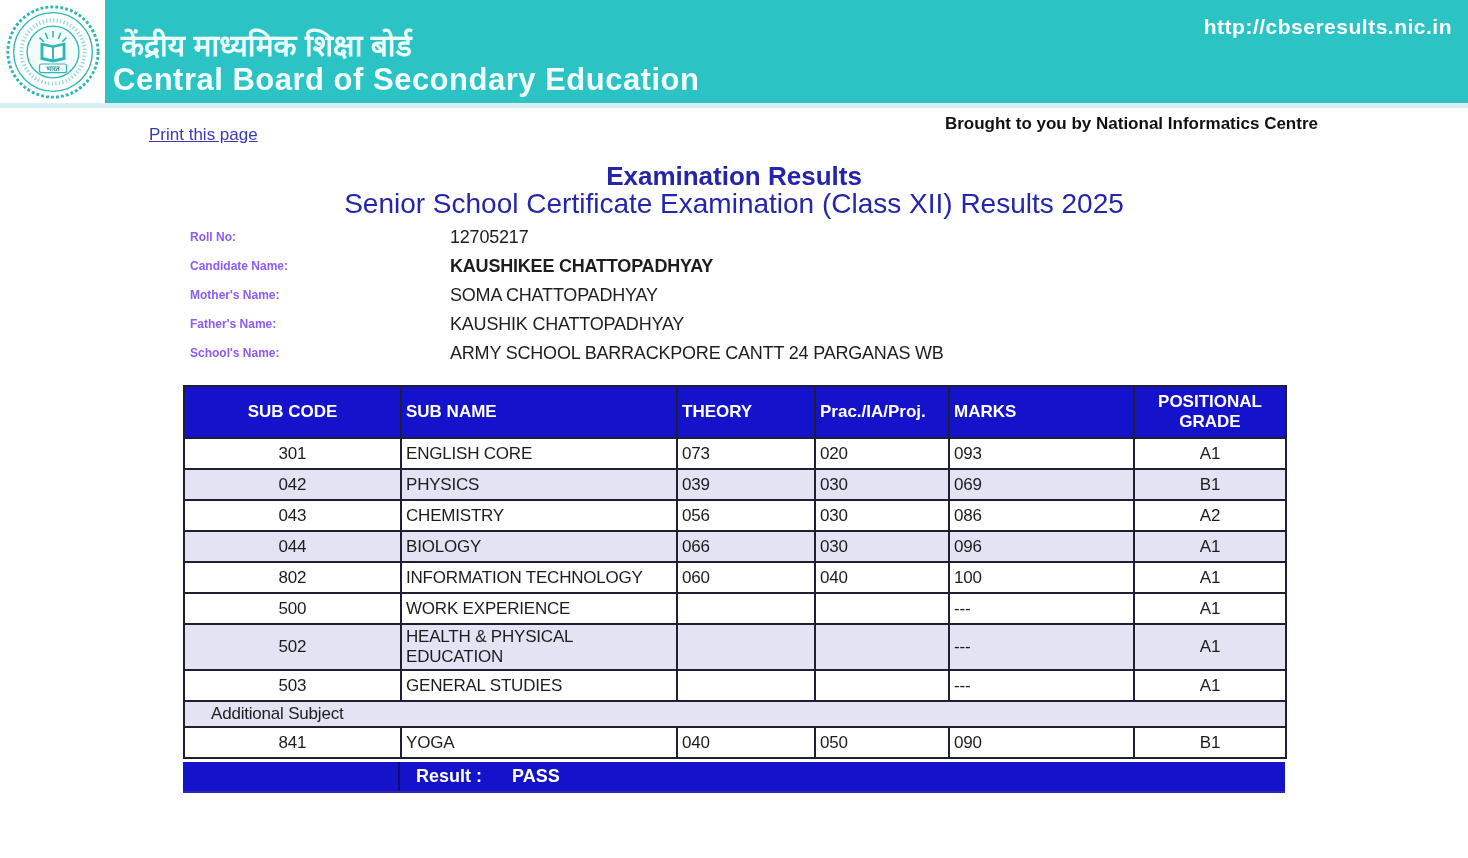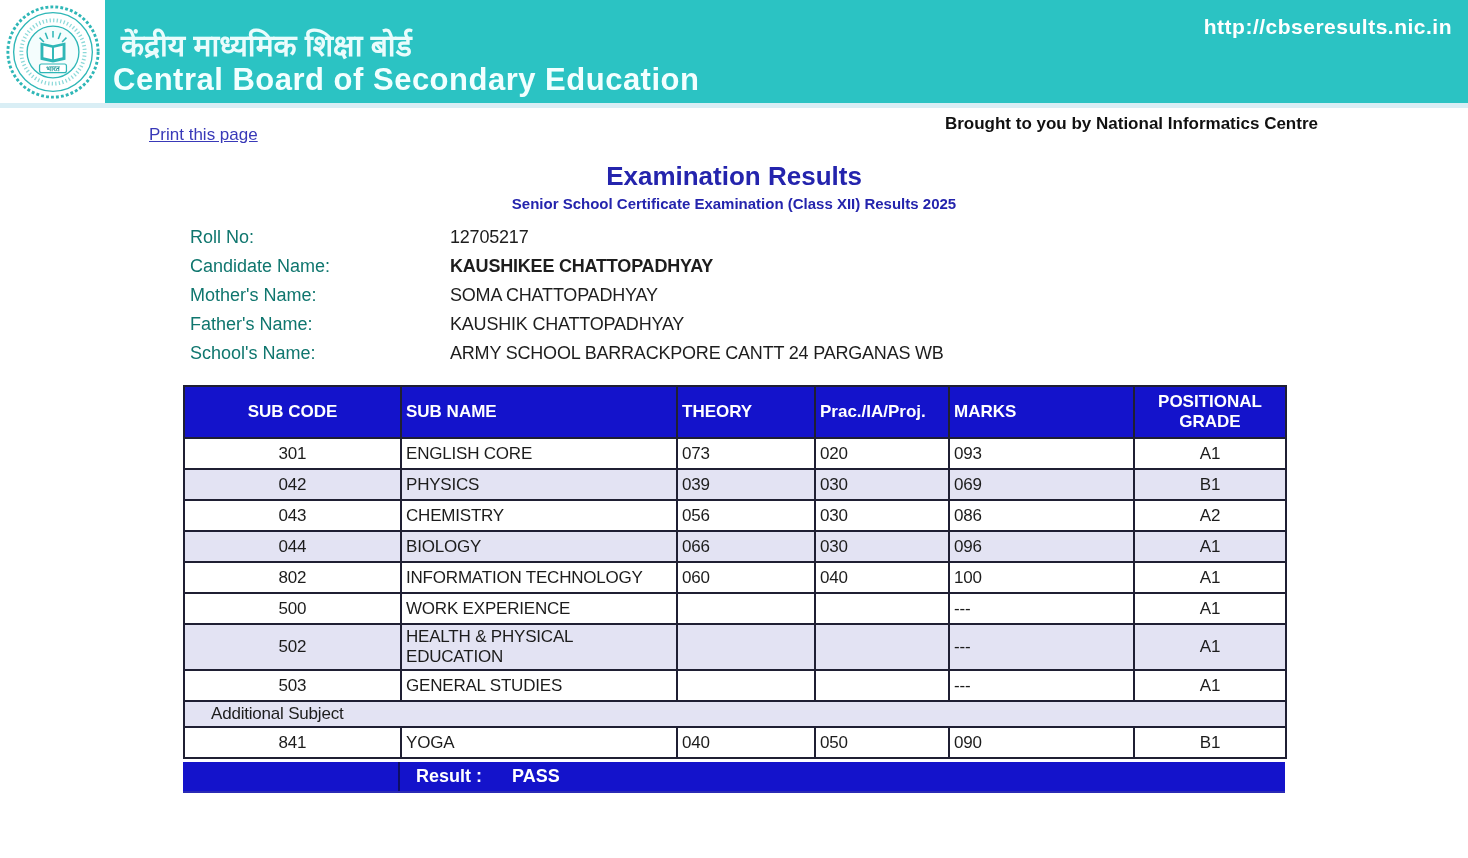--- a/index.html
+++ b/index.html
@@ -30,25 +30,25 @@
 
   
   .sub-row{position:relative;height:48px;}
   .print-link{position:absolute;left:149px;top:17px;color:var(--link);font-size:17px;
     text-decoration:underline;cursor:pointer;}
   .credit{position:absolute;right:150px;top:6px;color:#111;font-size:17px;font-weight:bold;}
 
   
   .titles{text-align:center;margin-top:6px;}
   .title-main{color:var(--navy);font-size:26px;font-weight:bold;line-height:28px;}
-  .title-sub{color:var(--navy);font-size:15px;font-weight:bold;line-height:28px;}
+  .title-sub{color:var(--navy);font-size:28px;font-weight:normal;line-height:28px;}
 
   
   .candidate{margin:8px 0 0 190px;display:grid;grid-template-columns:260px auto;row-gap:7px;}
-  .cand-label{font-size:18px;font-weight:normal;color:#0f766e;line-height:22px;}
+  .cand-label{font-size:12px;font-weight:bold;color:#8b5cf6;line-height:22px;}
   .cand-value{font-size:18px;color:#1d1d1d;line-height:22px;letter-spacing:-.2px;}
   .cand-value.bold{font-weight:bold;}
 
   
   .table-wrap{margin:21px 0 0 183px;width:1102px;}
   table.results{border-collapse:collapse;table-layout:fixed;width:1102px;}
   table.results col.c1{width:217px;} table.results col.c2{width:276px;}
   table.results col.c3{width:138px;} table.results col.c4{width:134px;}
   table.results col.c5{width:185px;} table.results col.c6{width:152px;}
   table.results th{background:var(--header-blue);color:#fff;font-size:17px;font-weight:bold;

